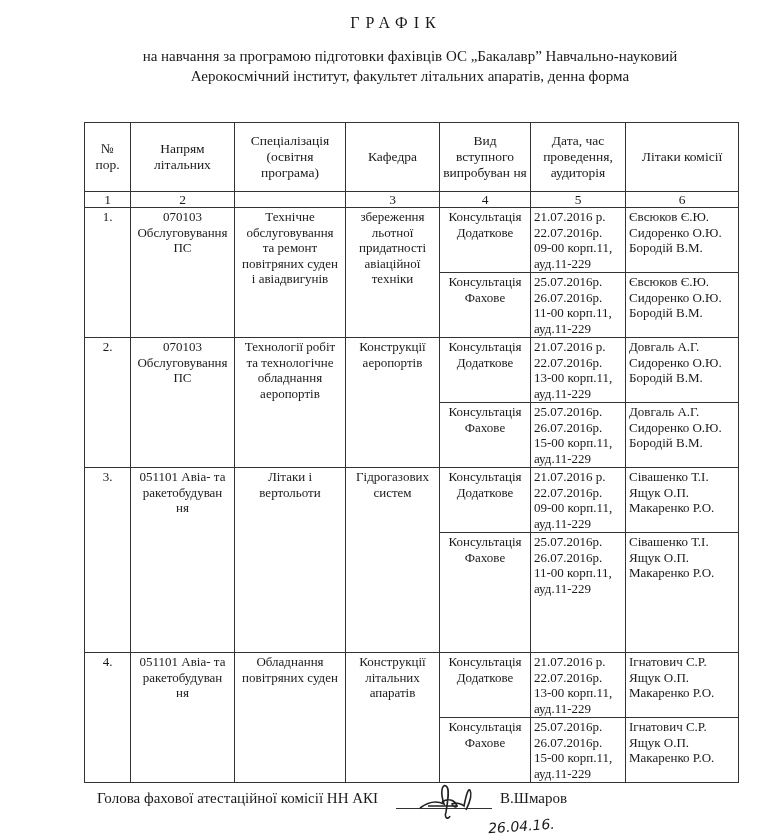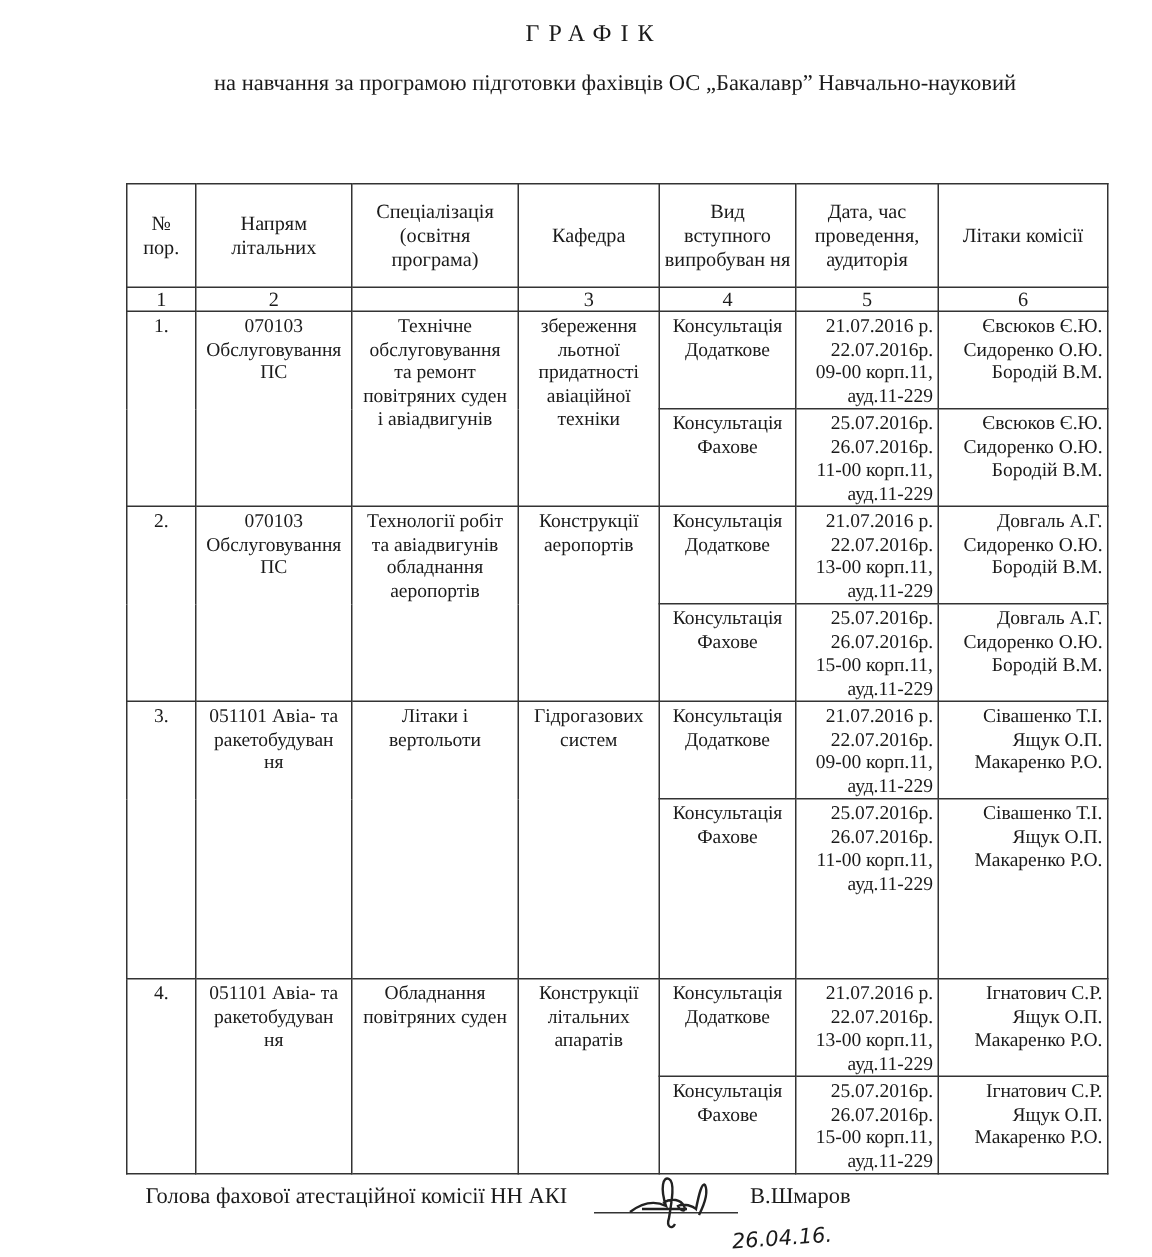--- a/index.html
+++ b/index.html
@@ -21,21 +21,21 @@
       position: absolute; left: 84px; top: 122px;
       width: 654px; border-collapse: collapse; table-layout: fixed;
       font-size: 13px; line-height: 15.5px;
     }
     table.schedule td, table.schedule th {
       border: 1px solid #333; padding: 1px 3px; vertical-align: top;
       font-weight: normal;
     }
     table.schedule th { vertical-align: middle; text-align: center; font-size: 13.5px; line-height: 16px; }
     .c { text-align: center; }
-    .l { text-align: right; }
+    .l { text-align: left; }
     .num-row td { text-align: center; padding: 0; height: 13px; line-height: 13px; font-size: 13.5px; }
     .cell-line { display: block; }
     .footer {
       position: absolute; left: 97px; top: 790px; font-size: 15px;
     }
     .sig-line {
       position: absolute; left: 396px; top: 808px; width: 96px; border-top: 1px solid #333;
     }
     .signature {
       position: absolute; left: 418px; top: 782px; width: 58px; height: 40px;
@@ -47,20 +47,21 @@
       position: absolute; left: 488px; top: 818px; font-size: 14px; font-style: italic;
       font-family: "DejaVu Sans", sans-serif; transform: rotate(-4deg);
     }
   </style>
 </head>
 <body>
 
 <div class="title">ГРАФІК</div>
 <div class="subtitle">
   <div>на навчання за програмою підготовки фахівців ОС „Бакалавр” Навчально-науковий</div>
+  <div>Аерокосмічний інститут, факультет літальних апаратів, денна форма</div>
 </div>
 
 <table class="schedule">
   <colgroup>
     <col style="width:46px">
     <col style="width:104px">
     <col style="width:111px">
     <col style="width:94px">
     <col style="width:91px">
     <col style="width:95px">
@@ -147,21 +148,21 @@
         <td class="c" rowspan="2">
           <span class="cell-line">2.</span>
         </td>
         <td class="c" rowspan="2">
           <span class="cell-line">070103</span>
           <span class="cell-line">Обслуговування</span>
           <span class="cell-line">ПС</span>
         </td>
         <td class="c" rowspan="2">
           <span class="cell-line">Технології робіт</span>
-          <span class="cell-line">та авіадвигунів</span>
+          <span class="cell-line">та технологічне</span>
           <span class="cell-line">обладнання</span>
           <span class="cell-line">аеропортів</span>
         </td>
         <td class="c" rowspan="2">
           <span class="cell-line">Конструкції</span>
           <span class="cell-line">аеропортів</span>
         </td>
         <td class="c">
           <span class="cell-line">Консультація</span>
           <span class="cell-line">Додаткове</span>

